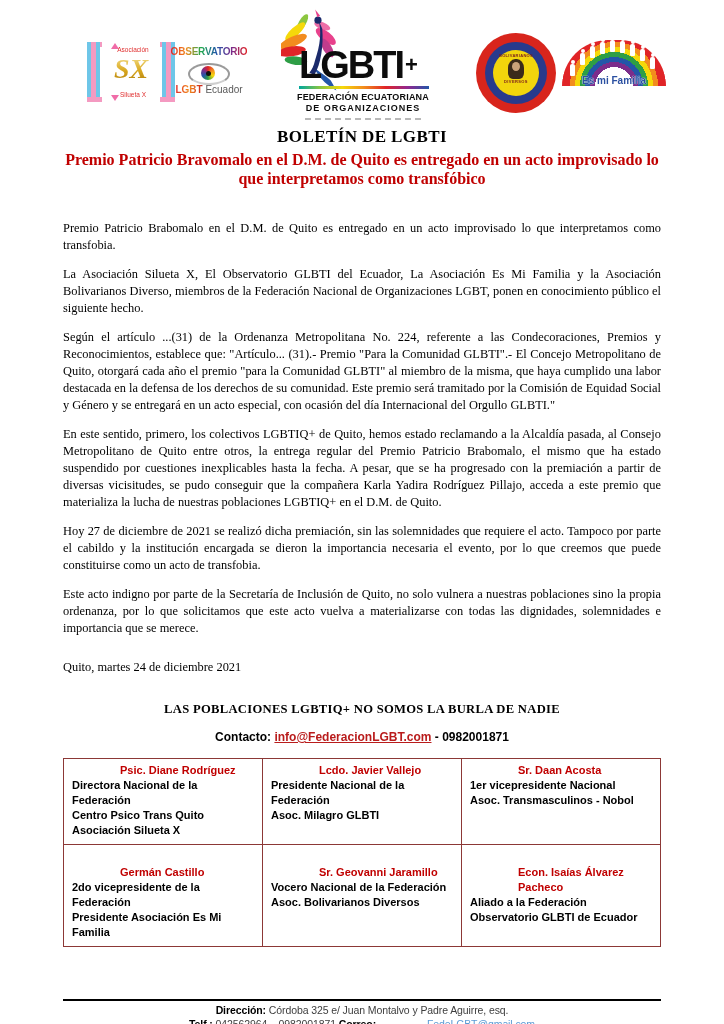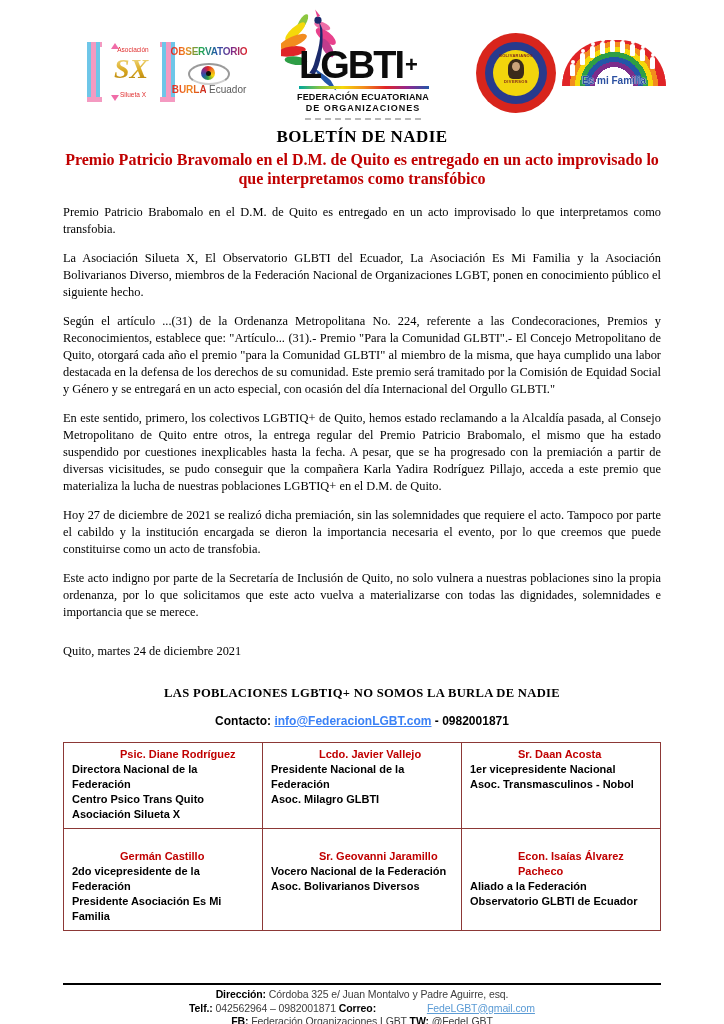--- a/index.html
+++ b/index.html
@@ -83,25 +83,25 @@
   .fam-text{position:absolute;left:0;bottom:0;width:100%;text-align:center;
     font:bold 10px/11px "Liberation Sans",sans-serif;color:#2B50A1;
     text-shadow:0 0 1px #fff,0 0 1px #fff;}
 
   
   .content{position:absolute;top:120px;left:63px;width:598px;}
   .doc-title{margin:7px 0 0;text-align:center;font:bold 17px/20px "Liberation Serif",serif;letter-spacing:.4px;}
   .doc-subtitle{margin:3px 0 0;text-align:center;color:#C00000;
     font:bold 16px/19px "Liberation Serif",serif;}
   .para{margin:12px 0 0;font-size:12.4px;line-height:17px;text-align:justify;}
-  .para.first{margin-top:16px;}
+  .para.first{margin-top:32px;}
   .dateline{margin:22px 0 0;font-size:12.4px;line-height:17px;}
   .slogan{margin:26px 0 0;text-align:center;font:bold 12.6px/15px "Liberation Serif",serif;letter-spacing:.3px;}
   .contact{margin:13px 0 0;text-align:center;font:bold 12px/15px "Liberation Sans",sans-serif;}
-  .contact a{color:#3b82f6;text-decoration:underline;}
+  .contact a{color:#b91c1c;text-decoration:underline;}
 
   
   .sig-table{width:100%;margin-top:13px;border-collapse:collapse;table-layout:fixed;}
   .sig-table td{border:1.6px solid #8C3836;padding:4px 8px 6px;vertical-align:top;}
   .sig-table tr.row2 td{padding-top:20px;}
   .sig-name{color:#C00000;font:bold 11px/15px "Liberation Sans",sans-serif;padding-left:48px;}
   .sig-line{font:bold 11px/15px "Liberation Sans",sans-serif;color:#000;}
 
   
   .doc-footer{margin-top:52px;border-top:2px solid #000;padding-top:3px;text-align:center;
@@ -131,21 +131,21 @@
     </div>
 
     <div class="logo-obs">
       <div class="obs-title">OBSERVATORIO</div>
       <div class="obs-eye">
         <div class="lid"></div>
           <div class="iris"></div>
           <div class="pupil"></div>
       </div>
       <div class="obs-sub">
-        <span class="glbti">BURLA</span>
+        <span class="glbti">LGBT</span>
         <span class="ecu">Ecuador</span>
       </div>
     </div>
 
     <div class="logo-fed">
       <svg class="fed-bird" width="64" height="84" viewBox="0 -10 90 116">
         <ellipse cx="30" cy="10" rx="14" ry="5" fill="#8CC63F" transform="rotate(-60 30 10)"></ellipse>
         <ellipse cx="20" cy="22" rx="18" ry="6" fill="#F5D90A" transform="rotate(-42 20 22)"></ellipse>
         <ellipse cx="17" cy="36" rx="21" ry="7" fill="#F28C1E" transform="rotate(-24 17 36)"></ellipse>
         <ellipse cx="15" cy="50" rx="20" ry="7" fill="#E02427" transform="rotate(-8 15 50)"></ellipse>
@@ -185,21 +185,21 @@
       <span class="person" style="left:58px;top:1px;"></span>
       <span class="person" style="left:68px;top:4px;"></span>
       <span class="person" style="left:78px;top:9px;"></span>
       <span class="person" style="left:88px;top:17px;"></span>
       <div class="fam-text">Es mi Familia</div>
     </div>
   </div>
 
   <div class="content">
 
-    <h1 class="doc-title">BOLETÍN DE NADIE</h1>
+    <h1 class="doc-title">BOLETÍN DE LGBTI</h1>
     <h2 class="doc-subtitle">Premio Patricio Bravomalo en el D.M. de Quito es entregado en un acto improvisado lo que interpretamos como transfóbico</h2>
 
     <p class="para first">Premio Patricio Brabomalo en el D.M. de Quito es entregado en un acto improvisado lo que interpretamos como transfobia.</p>
     <p class="para">La Asociación Silueta X, El Observatorio GLBTI del Ecuador, La Asociación Es Mi Familia y la Asociación Bolivarianos Diverso, miembros de la Federación Nacional de Organizaciones LGBT, ponen en conocimiento público el siguiente hecho.</p>
     <p class="para">Según el artículo ...(31) de la Ordenanza Metropolitana No. 224, referente a las Condecoraciones, Premios y Reconocimientos, establece que: "Artículo... (31).- Premio "Para la Comunidad GLBTI".- El Concejo Metropolitano de Quito, otorgará cada año el premio "para la Comunidad GLBTI" al miembro de la misma, que haya cumplido una labor destacada en la defensa de los derechos de su comunidad. Este premio será tramitado por la Comisión de Equidad Social y Género y se entregará en un acto especial, con ocasión del día Internacional del Orgullo GLBTI."</p>
     <p class="para">En este sentido, primero, los colectivos LGBTIQ+ de Quito, hemos estado reclamando a la Alcaldía pasada, al Consejo Metropolitano de Quito entre otros, la entrega regular del Premio Patricio Brabomalo, el mismo que ha estado suspendido por cuestiones inexplicables hasta la fecha. A pesar, que se ha progresado con la premiación a partir de diversas vicisitudes, se pudo conseguir que la compañera Karla Yadira Rodríguez Pillajo, acceda a este premio que materializa la lucha de nuestras poblaciones LGBTIQ+ en el D.M. de Quito.</p>
     <p class="para">Hoy 27 de diciembre de 2021 se realizó dicha premiación, sin las solemnidades que requiere el acto. Tampoco por parte el cabildo y la institución encargada se dieron la importancia necesaria el evento, por lo que creemos que puede constituirse como un acto de transfobia.</p>
     <p class="para">Este acto indigno por parte de la Secretaría de Inclusión de Quito, no solo vulnera a nuestras poblaciones sino la propia ordenanza, por lo que solicitamos que este acto vuelva a materializarse con todas las dignidades, solemnidades e importancia que se merece.</p>
 
     <p class="dateline">Quito, martes 24 de diciembre 2021</p>

